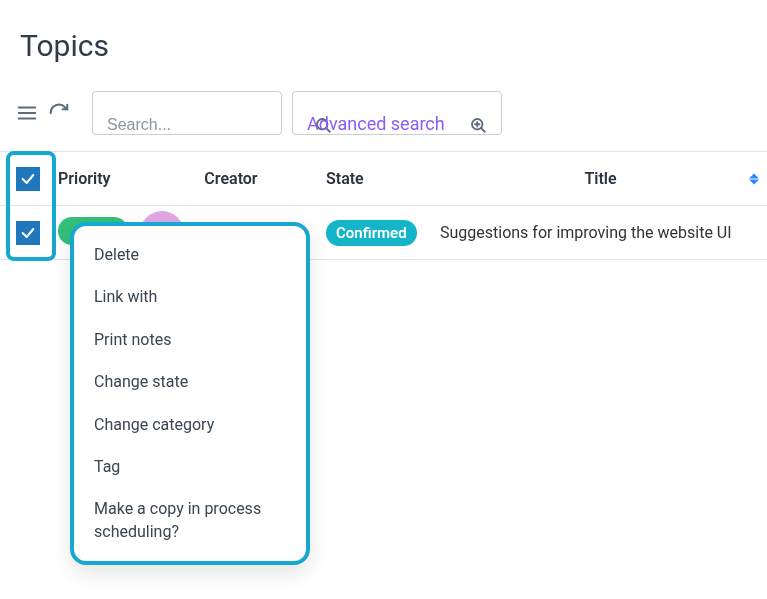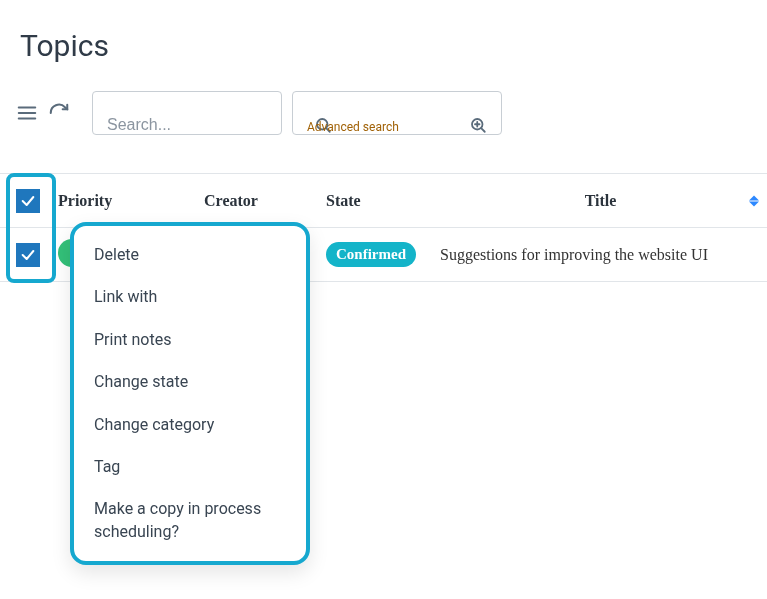--- a/index.html
+++ b/index.html
@@ -46,26 +46,25 @@
     outline: none;
     font-size: 16px;
     color: #333;
     background: transparent;
     flex: 1;
   }
   .search-box input::placeholder { color: #8b95a0; }
   .search-box.basic { width: 190px; margin-left: 12px;}
   .search-box.adv { width: 210px; }
   .search-box .mag { color:#5a6b7b; display:inline-flex; }
-  .adv-label { color:#a16207; font-size:12px; flex:1; }
+  .adv-label { color:#8b5cf6; font-size:18px; flex:1; }
 
   .table-wrap {
-    margin-top: 22px;
+    margin-top: 0;
     position: relative;
-    font-family: Liberation Serif, serif;
   }
   table {
     border-collapse: collapse;
     width: 100%;
     table-layout: fixed;
   }
   th, td {
     border-top: 1px solid #e1e5e9;
     border-bottom: 1px solid #e1e5e9;
     font-size: 16px;

